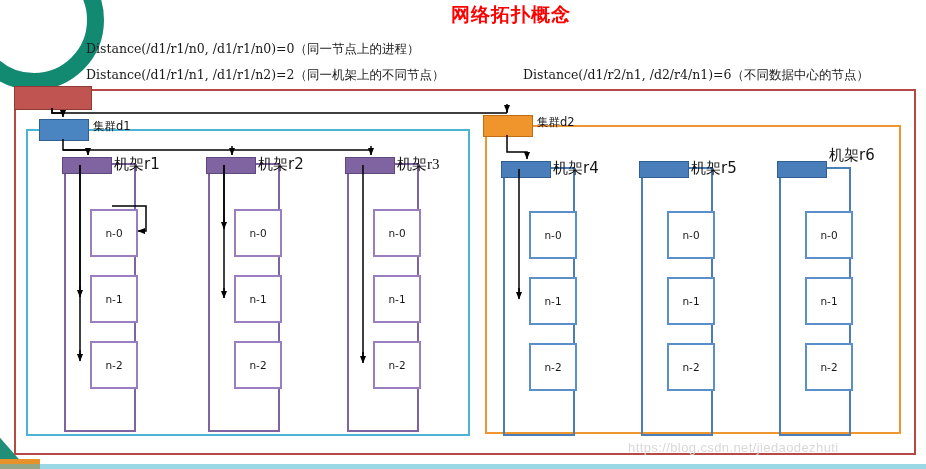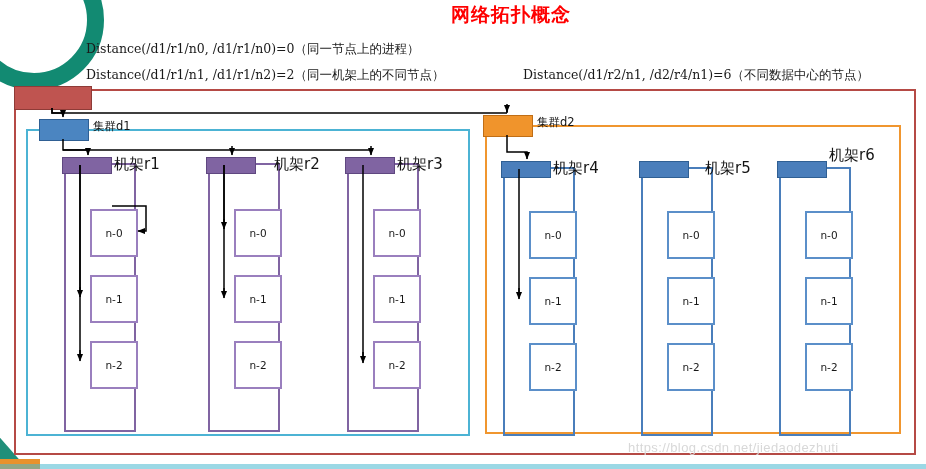--- a/index.html
+++ b/index.html
@@ -137,42 +137,42 @@
 
   <div class="rack purple" style="left:64px;top:163px;"></div>
   <div class="rack-head purple" style="left:62px;top:157px;"></div>
   <div class="rack-label" style="left:114px;top:155px;">机架r1</div>
   <div class="node purple" style="left:90px;top:209px;">n-0</div>
   <div class="node purple" style="left:90px;top:275px;">n-1</div>
   <div class="node purple" style="left:90px;top:341px;">n-2</div>
 
   <div class="rack purple" style="left:208px;top:163px;"></div>
   <div class="rack-head purple" style="left:206px;top:157px;"></div>
-  <div class="rack-label" style="left:258px;top:155px;margin-left:16px;">机架r2</div>
+  <div class="rack-label" style="left:258px;top:155px;">机架r2</div>
   <div class="node purple" style="left:234px;top:209px;">n-0</div>
   <div class="node purple" style="left:234px;top:275px;">n-1</div>
   <div class="node purple" style="left:234px;top:341px;">n-2</div>
 
   <div class="rack purple" style="left:347px;top:163px;"></div>
   <div class="rack-head purple" style="left:345px;top:157px;"></div>
-  <div class="rack-label" style="left:397px;top:155px;">机架r3</div>
+  <div class="rack-label" style="left:397px;top:155px;font-family:Liberation Serif, serif;">机架r3</div>
   <div class="node purple" style="left:373px;top:209px;">n-0</div>
   <div class="node purple" style="left:373px;top:275px;">n-1</div>
   <div class="node purple" style="left:373px;top:341px;">n-2</div>
 
   <div class="rack blue" style="left:503px;top:167px;"></div>
   <div class="rack-head blue" style="left:501px;top:161px;"></div>
   <div class="rack-label" style="left:553px;top:159px;">机架r4</div>
   <div class="node blue" style="left:529px;top:211px;">n-0</div>
   <div class="node blue" style="left:529px;top:277px;">n-1</div>
   <div class="node blue" style="left:529px;top:343px;">n-2</div>
 
   <div class="rack blue" style="left:641px;top:167px;"></div>
   <div class="rack-head blue" style="left:639px;top:161px;"></div>
-  <div class="rack-label" style="left:691px;top:159px;margin-left:14px;">机架r5</div>
+  <div class="rack-label" style="left:691px;top:159px;">机架r5</div>
   <div class="node blue" style="left:667px;top:211px;">n-0</div>
   <div class="node blue" style="left:667px;top:277px;">n-1</div>
   <div class="node blue" style="left:667px;top:343px;">n-2</div>
 
   <div class="rack blue" style="left:779px;top:167px;"></div>
   <div class="rack-head blue" style="left:777px;top:161px;"></div>
   <div class="rack-label" style="left:829px;top:146px;">机架r6</div>
   <div class="node blue" style="left:805px;top:211px;">n-0</div>
   <div class="node blue" style="left:805px;top:277px;">n-1</div>
   <div class="node blue" style="left:805px;top:343px;">n-2</div>

